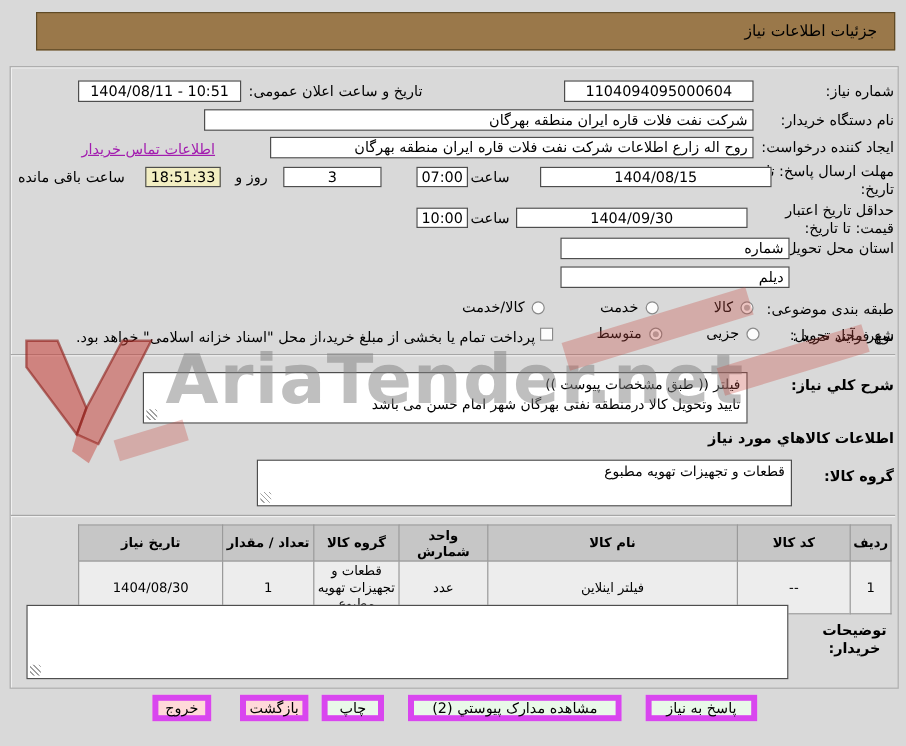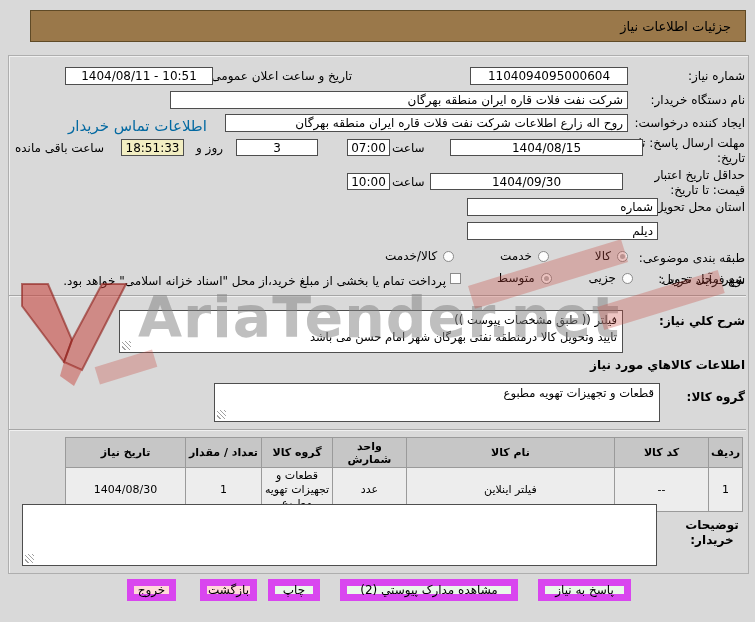--- a/index.html
+++ b/index.html
@@ -13,38 +13,38 @@
   .sep{left:9px;width:737px;height:0;border-top:1px solid #a6a6a6;border-bottom:1px solid #f0f0f0;}
   
   .lbl{font-size:12px;color:#000;white-space:nowrap;}
   .lbl2{font-size:12px;color:#000;line-height:1.25;text-align:right;}
   .bold{font-weight:bold;}
   .field{background:#fff;border:1px solid #4e4e4e;font-size:12px;box-sizing:border-box;
     display:flex;align-items:center;overflow:hidden;}
   .ctr{justify-content:center;direction:ltr;}
   .rgt{justify-content:flex-start;padding:0 4px;text-align:right;}
   .beige{background:#f2eec2;}
-  .link{color:#0369a1;font-size:15px;white-space:nowrap;cursor:pointer;}
+  .link{color:#a21caf;font-size:12px;white-space:nowrap;cursor:pointer;text-decoration:underline;}
   
   .radio{width:11px;height:11px;border:1px solid #8a8a8a;border-radius:50%;background:#fdfdfd;display:inline-block;box-sizing:border-box;}
   .radio.on::after{content:"";display:block;width:5px;height:5px;border-radius:50%;background:#b4b4b4;margin:2px;}
   .cb{width:11px;height:11px;border:1px solid #8a8a8a;background:#fdfdfd;display:inline-block;box-sizing:border-box;}
   .optrow{display:flex;align-items:center;gap:6px;font-size:12px;}
   
   .bigbox{background:#fff;border:1px solid #4e4e4e;box-sizing:border-box;font-size:11.5px;line-height:1.5;
     padding:1px 5px;text-align:right;overflow:hidden;}
   .rz{position:absolute;left:2px;bottom:2px;width:9px;height:9px;
     background:repeating-linear-gradient(45deg,transparent 0 2px,#8a8a8a 2px 3px);opacity:.8;}
   
   #goods-table{left:65px;top:437px;width:678px;border-collapse:collapse;direction:rtl;}
   #goods-table td{border:1px solid #9a9a9a;text-align:center;vertical-align:middle;}
   #goods-table .th{background:#c6c6c6;font-weight:bold;font-size:11px;height:27px;}
   #goods-table .td{background:#ededed;font-size:11px;height:31px;line-height:1.25;}
   
-  .btn{top:579px;height:22px;border:7px solid #d946ef;font-size:12px;display:flex;align-items:center;
+  .btn{top:579px;height:22px;border:5px solid #d946ef;font-size:12px;display:flex;align-items:center;
     justify-content:center;cursor:pointer;box-sizing:border-box;}
   .green{background:#e9f9e9;}
   .pink{background:#ffd9d9;}
   
   #wm{left:0;top:0;width:755px;height:622px;pointer-events:none;z-index:40;}
   #wm-text{position:absolute;left:138px;top:284px;width:580px;direction:ltr;text-align:left;
     font-size:57px;font-weight:bold;letter-spacing:1px;color:rgba(128,128,128,.5);white-space:nowrap;}
   .swoosh{position:absolute;background:rgba(198,76,66,.32);}
 </style>
 </head>
@@ -56,21 +56,21 @@
     <span>جزئیات اطلاعات نیاز</span>
   </div>
 
   <div class="abs" id="panel"></div>
 
   <div class="abs lbl" style="right:10px;top:69px;">شماره نیاز:</div>
   <div class="abs field ctr" style="left:470px;top:67px;width:158px;height:18px;">
     <span>1104094095000604</span>
   </div>
   <div class="abs lbl" style="right:403px;top:69px;">تاریخ و ساعت اعلان عمومی:</div>
-  <div class="abs field ctr" style="left:65px;top:67px;width:148px;height:18px;">
+  <div class="abs field ctr" style="left:65px;top:67px;width:136px;height:18px;">
     <span>1404/08/11 - 10:51</span>
   </div>
 
   <div class="abs lbl" style="right:10px;top:93px;">نام دستگاه خریدار:</div>
   <div class="abs field rgt" style="left:170px;top:91px;width:458px;height:18px;">
     <span>شرکت نفت فلات قاره ایران منطقه بهرگان</span>
   </div>
 
   <div class="abs lbl" style="right:10px;top:116px;">ایجاد کننده درخواست:</div>
   <div class="abs field rgt" style="left:225px;top:114px;width:403px;height:18px;">

